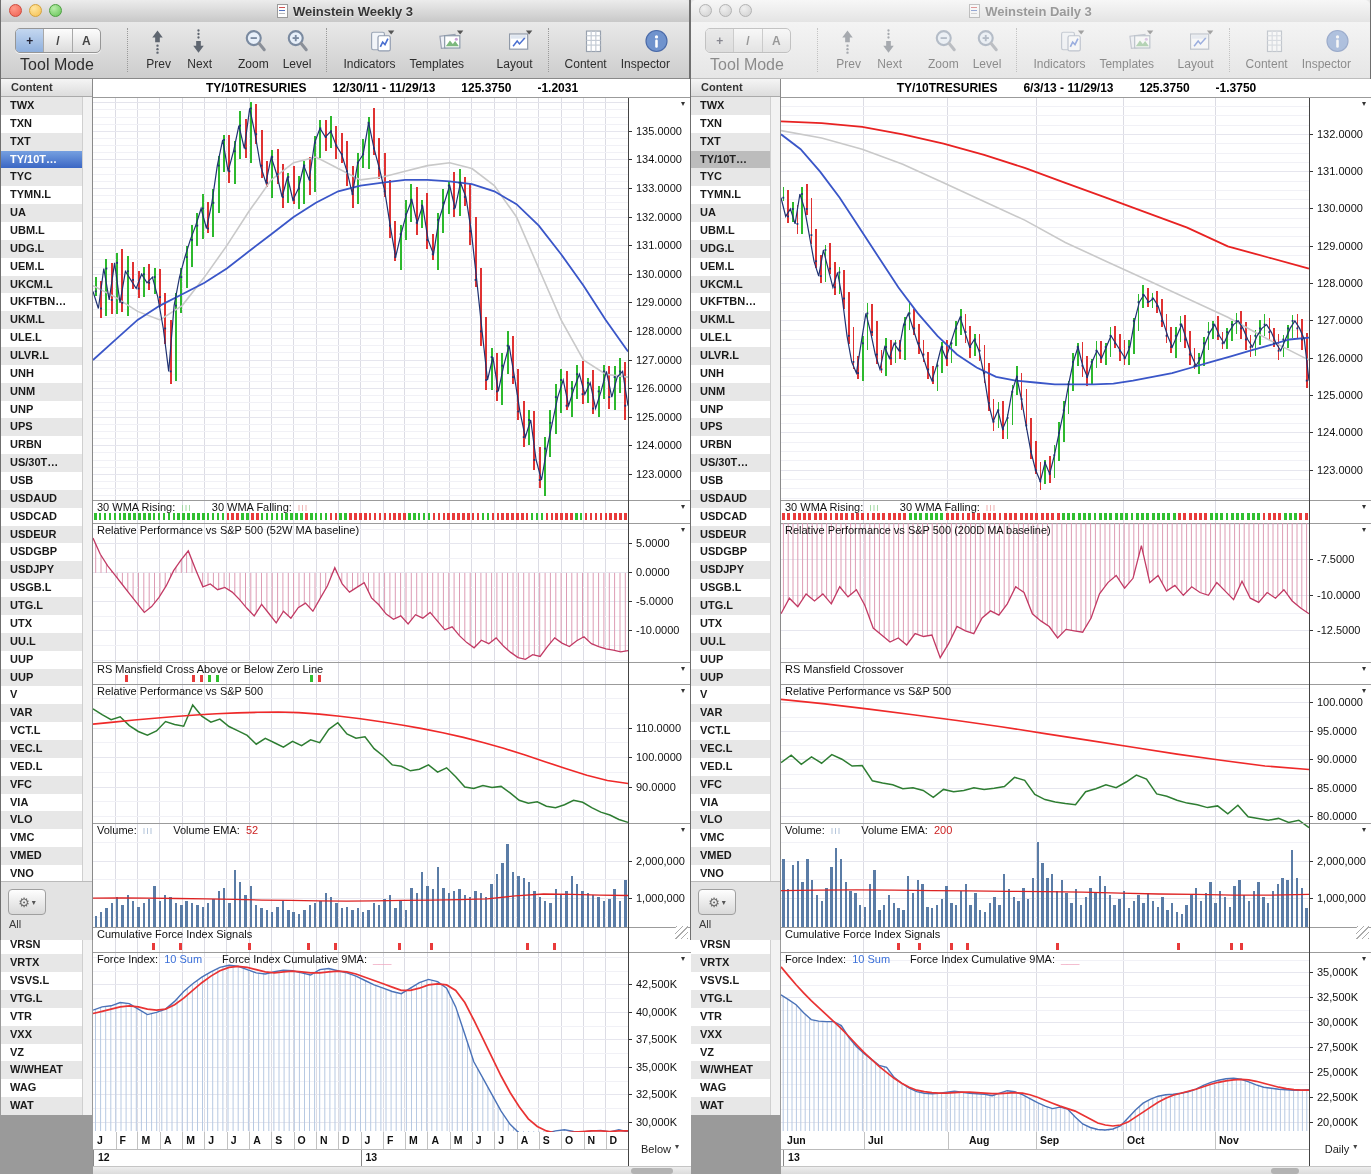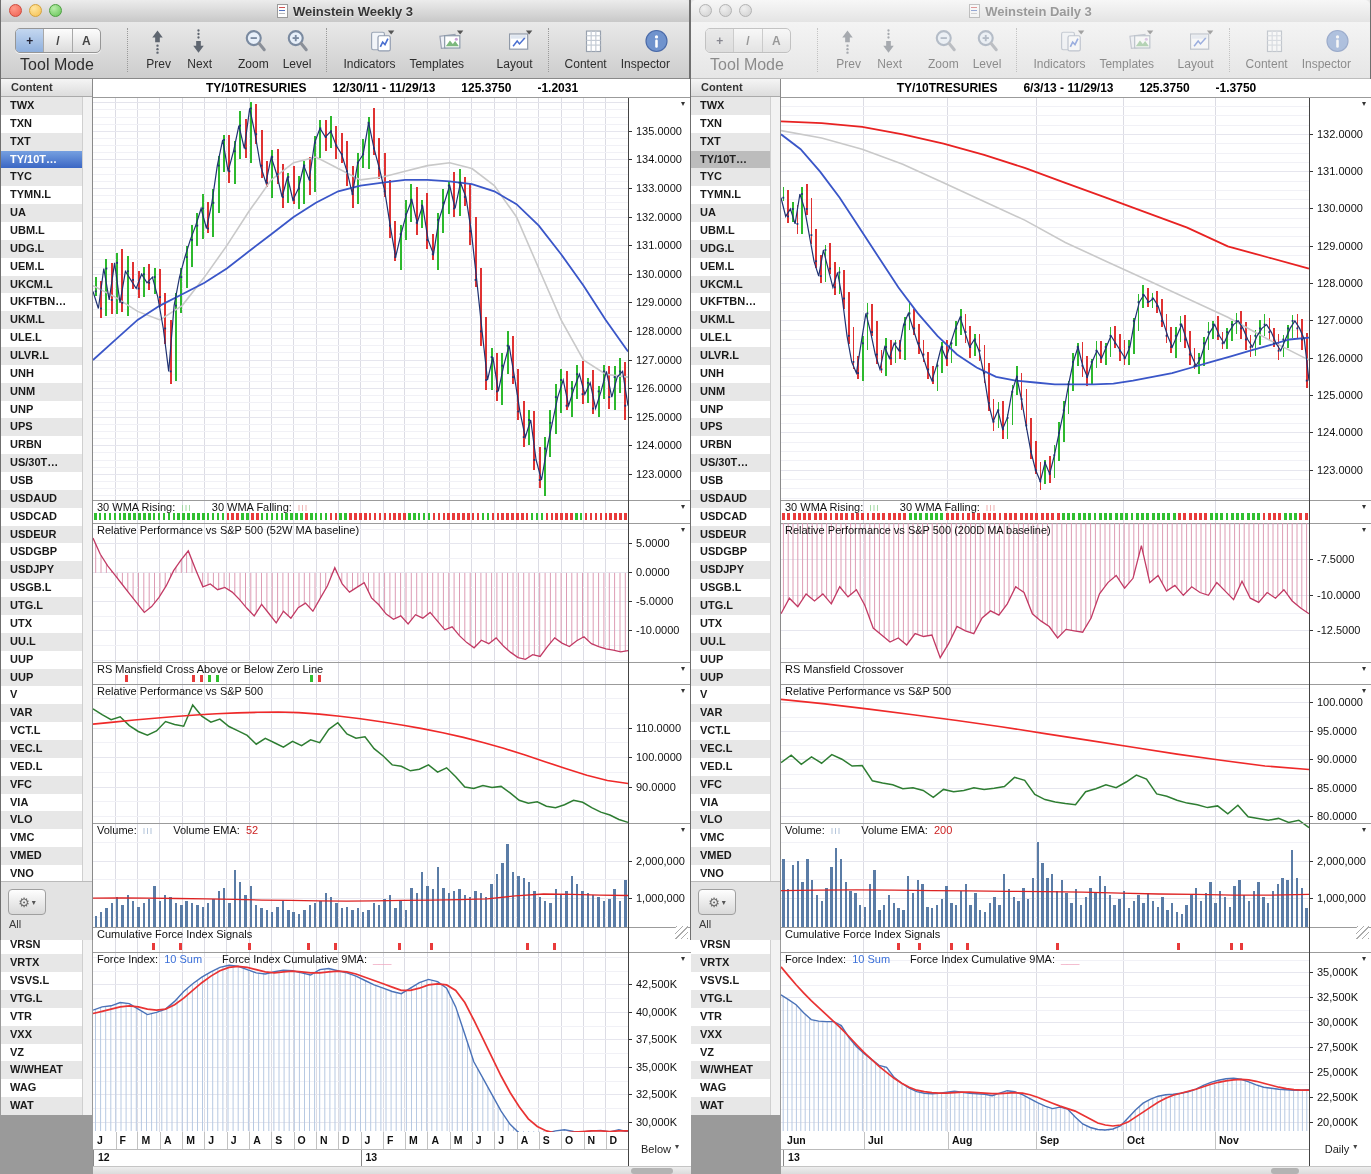--- a/index.html
+++ b/index.html
@@ -2359,21 +2359,21 @@
             <div class="pane-hdr" style="left: 4px; top: 727px;"><span style="color: rgb(17, 17, 17);">Volume:</span><span style="color: rgb(169, 189, 214); letter-spacing: 1px; font-size: 9px;">III</span><span class="gap" style="color: rgb(17, 17, 17);">Volume EMA:</span><span style="color: rgb(204, 34, 34);">200</span></div>
             <div class="pane-hdr" style="left: 4px; top: 831px;"><span style="color: rgb(17, 17, 17);">Cumulative Force Index Signals</span></div>
             <div class="pane-hdr" style="left: 4px; top: 856px;"><span style="color: rgb(17, 17, 17);">Force Index:</span><span style="color: rgb(58, 111, 216);">10 Sum</span><span class="gap" style="color: rgb(17, 17, 17);">Force Index Cumulative 9MA:</span><span style="color: rgb(240, 168, 192);">___</span></div>
           </div>
         <div class="xaxis">
             <div class="month-row" style="width: 528px;">
               <div class="m-label" style="left: 6.1px;">Jun</div>
               <div class="m-tick" style="left: 82.9px;"></div>
               <div class="m-label" style="left: 86.9px;">Jul</div>
               <div class="m-tick" style="left: 166.8px;"></div>
-              <div class="m-label" style="left: 171px;">Aug</div>
+              <div class="m-label" style="left: 188px;">Aug</div>
               <div class="m-tick" style="left: 255px;"></div>
               <div class="m-label" style="left: 259px;">Sep</div>
               <div class="m-tick" style="left: 342.1px;"></div>
               <div class="m-label" style="left: 346.1px;">Oct</div>
               <div class="m-tick" style="left: 434px;"></div>
               <div class="m-label" style="left: 438px;">Nov</div>
             </div>
             <div class="year-row" style="width: 528px;">
               <div class="y-tick" style="left: 2.1px;"></div>
               <div class="y-label" style="left: 7.1px;">13</div>

